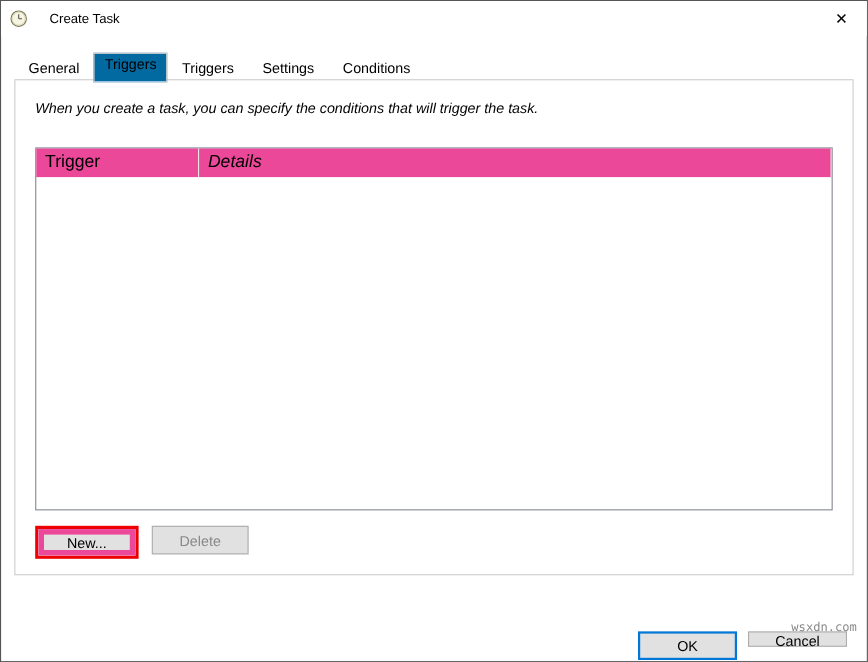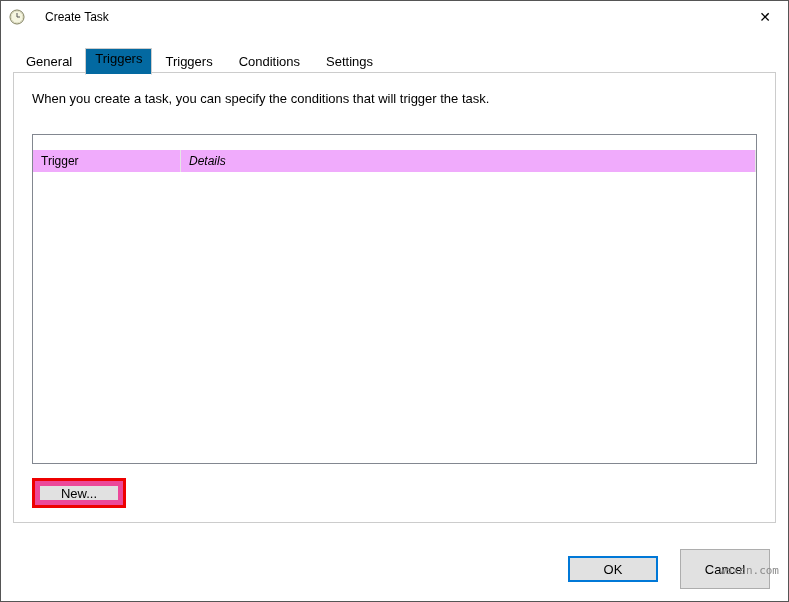--- a/index.html
+++ b/index.html
@@ -16,38 +16,38 @@
     
     .content { padding: 12px 12px 0 12px; }
     
     .tabs-bar { display: flex; gap: 0; border-bottom: 1px solid transparent; margin-bottom: 0; }
     .tab { padding: 5px 12px; font-size: 13px; color: #000; cursor: pointer; border: 1px solid transparent; position: relative; top: 3px; background: transparent; }
     .tab.active { border: 1px solid #ccc; border-bottom: 1px solid #fff; background: #0369a1; }
     .tab-highlight { border: 3px solid #e00; padding: 2px 9px; }
     
     .tab-panel { border: 1px solid #ccc; padding: 18px 18px 14px 18px; margin-top: -1px; }
     
-    .instruction { font-size: 13px; color: #000; margin-bottom: 28px; }
+    .instruction { font-size: 13px; color: #000; margin-bottom: 28px; font-style: italic; }
     
     .table-wrap { border: 1px solid #828790; min-height: 330px; background: #fff; }
     .table-header { display: flex; border-bottom: 1px solid transparent; }
-    .th { font-size: 12px; color: #000; padding: 4px 8px; border-right: 1px solid #e5e5e5; background: #f0abfc; text-align: left; margin-top: 15px; }
+    .th { font-size: 16px; color: #000; padding: 4px 8px; border-right: 1px solid #e5e5e5; background: #ec4899; text-align: left; }
     .th-trigger { width: 148px; }
     .th-details { flex: 1; font-style: italic; }
     .th-status { width: 120px; }
     
     .button-row { display: flex; gap: 12px; margin-top: 14px; }
     .btn { min-width: 88px; height: 26px; font-size: 13px; border: 1px solid #adadad; background: #e1e1e1; cursor: pointer; padding: 0 14px; }
     .btn:disabled { color: #898989; cursor: default; }
     .btn-new-highlight { border: 3px solid #e00; padding: 0; }
     .btn-new-highlight .btn { border: 5px solid #ec4899; background: #e1e1e1; display: block; width: 84px; height: 24px; }
     
-    .dialog-footer { position: absolute; bottom: 12px; right: 18px; display: flex; gap: 10px; align-items: center; }
+    .dialog-footer { position: absolute; bottom: 1px; right: 18px; display: flex; gap: 10px; }
     .btn-ok { min-width: 90px; height: 26px; font-size: 13px; border: 2px solid #0078d7; background: #e1e1e1; cursor: pointer; }
-    .btn-cancel { min-width: 90px; height: 40px; font-size: 13px; border: 1px solid #adadad; background: #e1e1e1; cursor: pointer; margin-left: 12px; }
+    .btn-cancel { min-width: 90px; height: 14px; font-size: 13px; border: 1px solid #adadad; background: #e1e1e1; cursor: pointer; }
     
     .watermark { position: absolute; bottom: 24px; right: 9px; font-size: 11px; color: #8a8a8a; font-family: monospace; }
   </style>
 </head>
 <body>
 
 <div class="window">
   <div class="titlebar">
     <div class="titlebar-left">
       <span class="title-icon">
@@ -63,38 +63,39 @@
     <div class="close-btn">
       <span class="close-x">✕</span>
     </div>
   </div>
 
   <div class="content">
     <div class="tabs-bar">
       <div class="tab">General</div>
       <div class="tab active tab-highlight">Triggers</div>
       <div class="tab">Triggers</div>
+      <div class="tab">Settings</div>
       <div class="tab">Conditions</div>
-      <div class="tab">Settings</div>
     </div>
 
     <div class="tab-panel">
       <div class="instruction">When you create a task, you can specify the conditions that will trigger the task.</div>
 
       <div class="table-wrap">
         <div class="table-header">
           <div class="th th-trigger">Trigger</div>
           <div class="th th-details">Details</div>
         </div>
       </div>
 
       <div class="button-row">
         <span class="btn-new-highlight">
           <button class="btn">New...</button>
         </span>
+        <button class="btn" disabled="">Delete</button>
       </div>
     </div>
   </div>
 
   <div class="dialog-footer">
     <button class="btn-ok">OK</button>
     <button class="btn-cancel">Cancel</button>
   </div>
 
   <div class="watermark">wsxdn.com</div>

